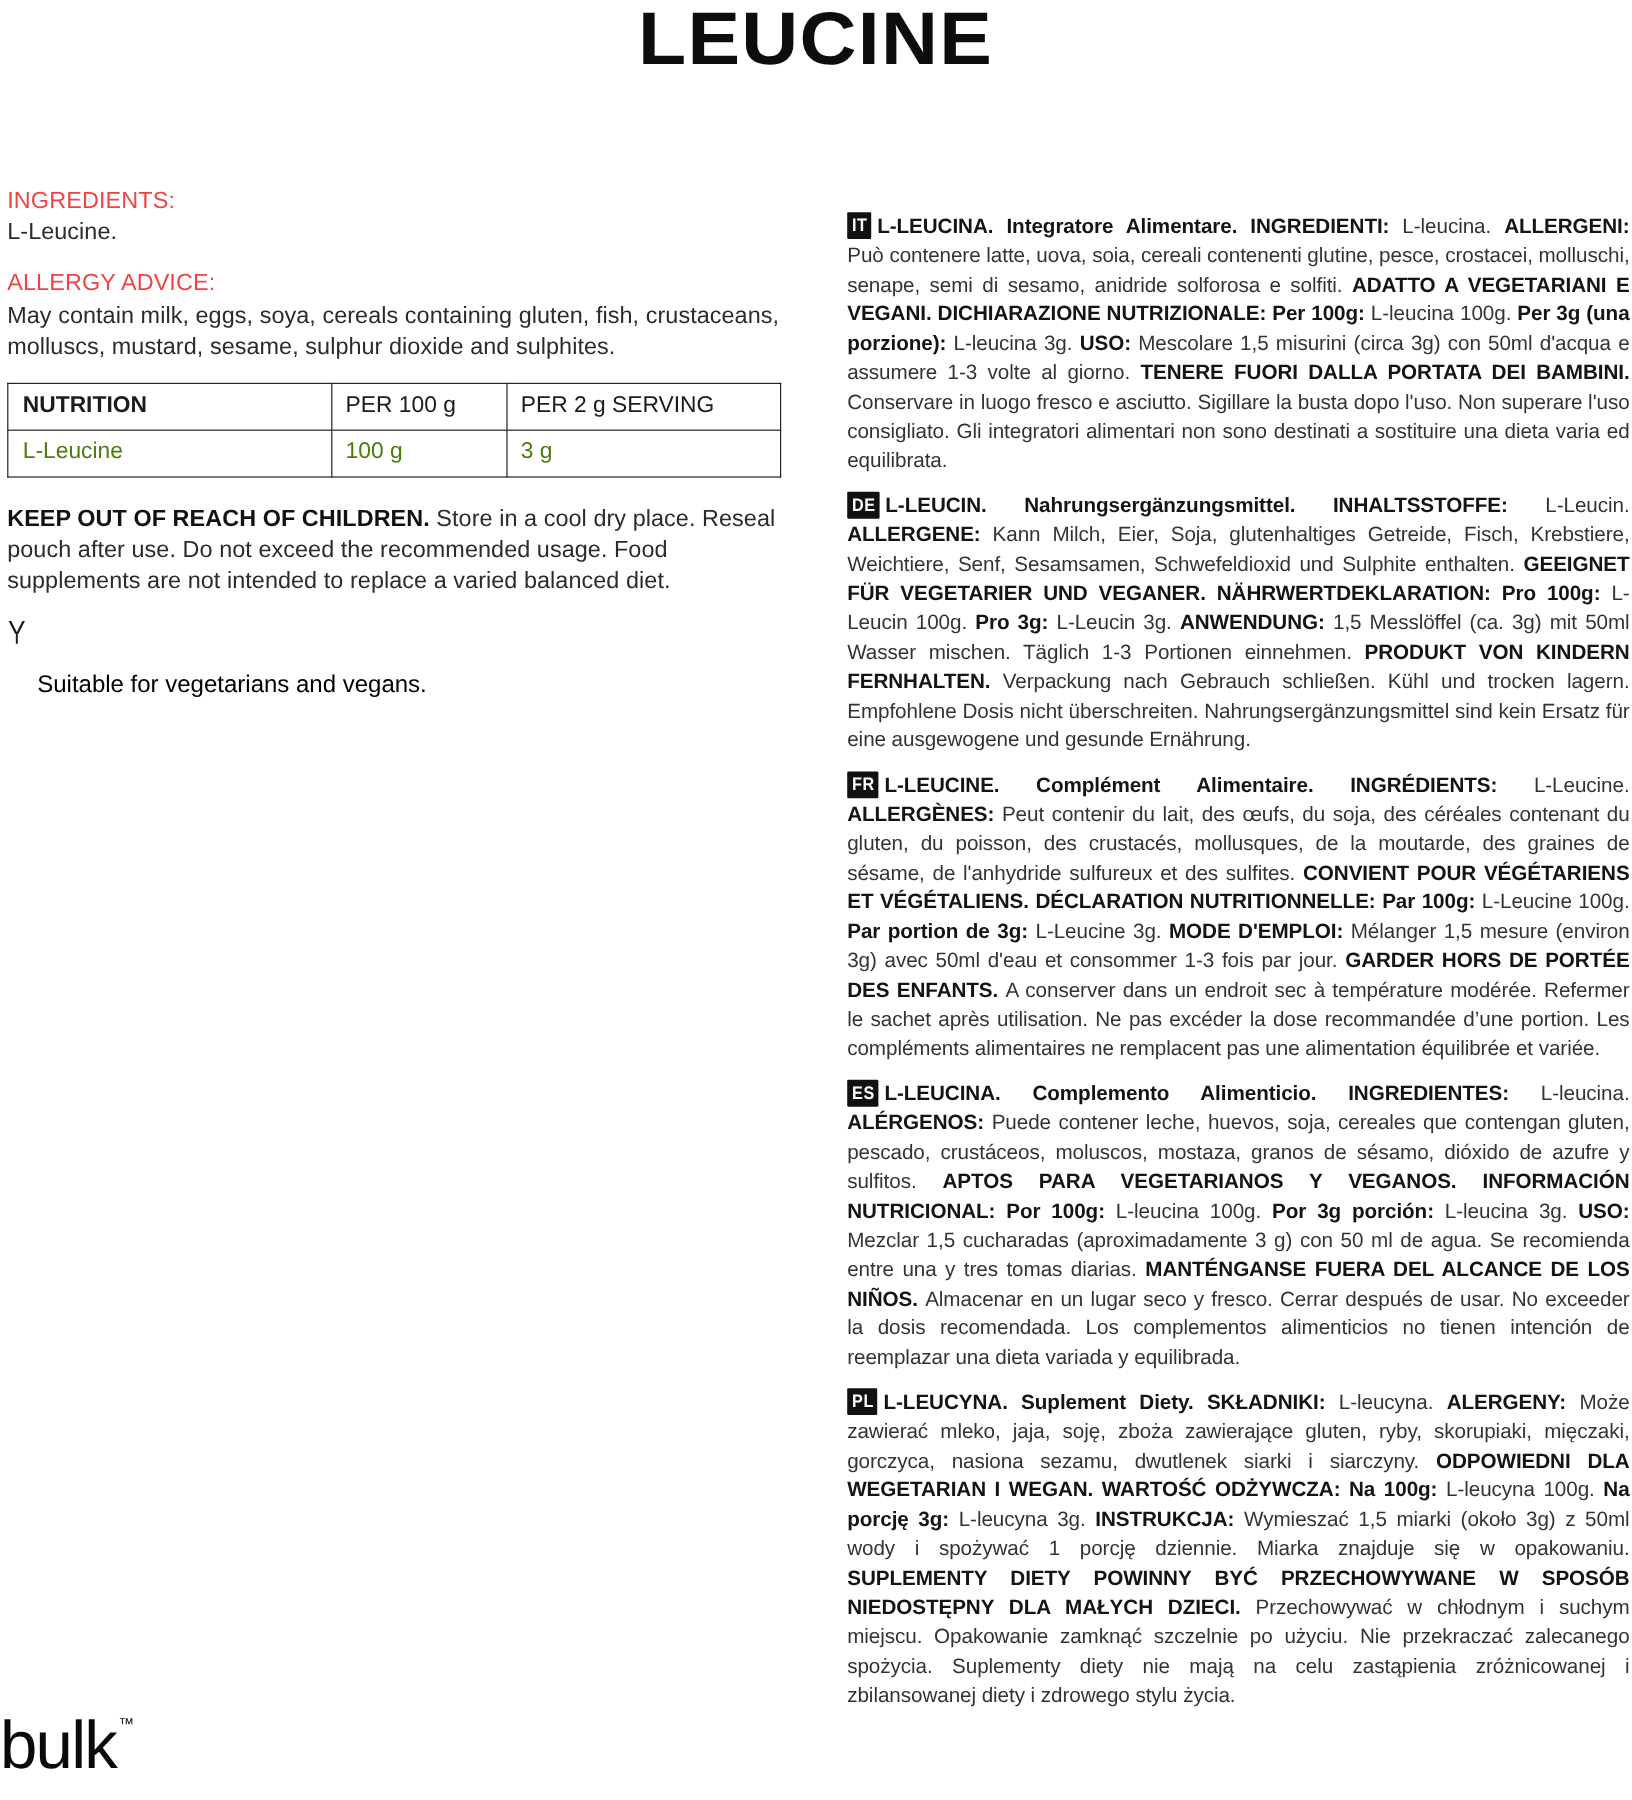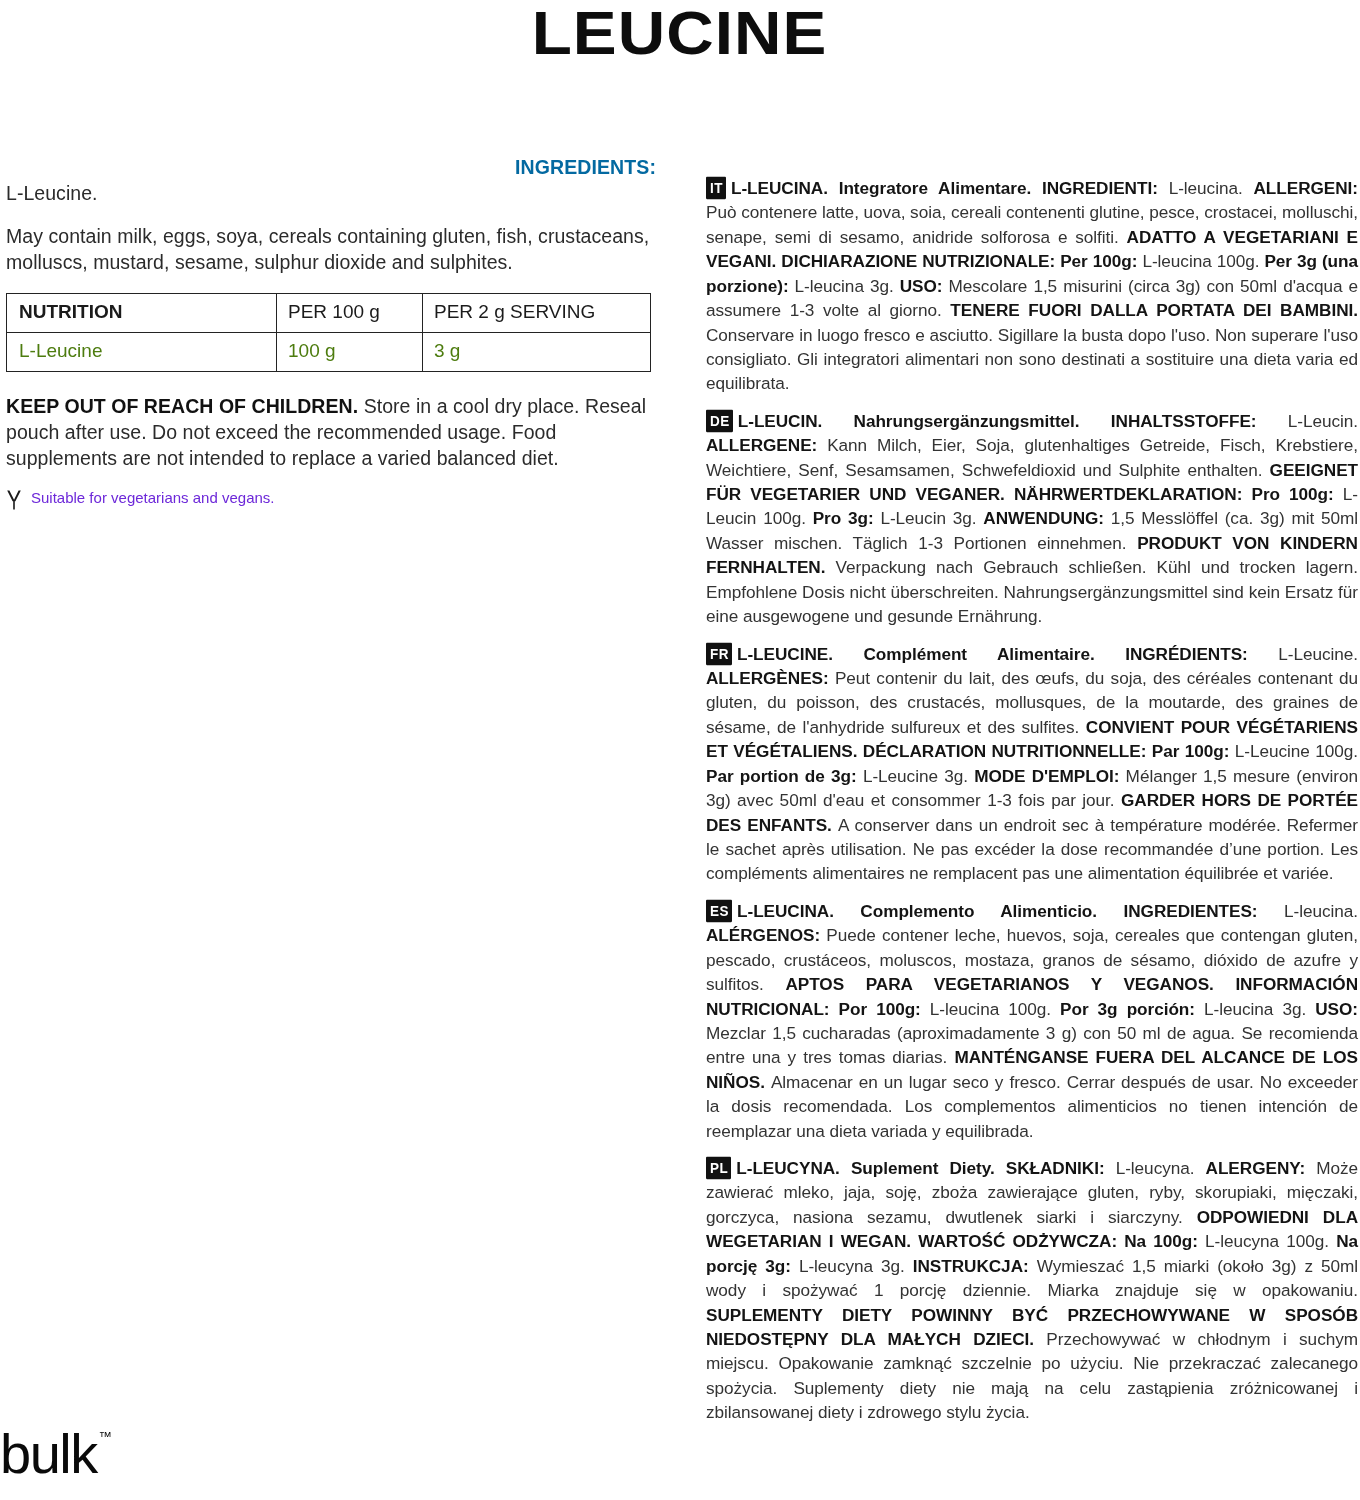--- a/index.html
+++ b/index.html
@@ -50,26 +50,25 @@
     position: absolute;
     left: 706px;
     top: 21px;
     width: 652px;
   }
 
   
   .lblock { margin-bottom: 17px; }
   .lhead {
     font-size: 19.5px;
-    font-weight: bold;
+    font-weight: normal;
     line-height: 1.30;
-    color: #0369a1;
+    color: #ef4444;
     margin: 0 0 1px 0;
     letter-spacing: 0.1px;
-    text-align: right;
   }
   .lbody {
     font-size: 19.5px;
     font-weight: normal;
     line-height: 1.33;
     color: #2b2b2b;
     margin: 0;
     letter-spacing: 0.05px;
   }
   .lbody b { font-weight: bold; color: #111; text-align: right; }
@@ -106,23 +105,24 @@
   .vegan-mark {
     display: inline-block;
     width: 16px;
     height: 22px;
     position: relative;
     flex: 0 0 auto;
     margin-top: 1px;
   }
   .vegan-mark svg { display: block; }
   .vegan-text {
-    font-size: 15px;
+    font-size: 20px;
     line-height: 1.3;
-    color: #6d28d9;
+    color: #000000;
+    margin-top: 43px;
   }
 
   
   .lang-block {
     margin-bottom: 13px;
     font-size: 17.2px;
     line-height: 1.42;
     color: #333;
     text-align: justify;
     text-justify: inter-word;
@@ -181,20 +181,21 @@
 <div class="columns">
 
   <div class="col-left">
 
     <div class="lblock">
       <p class="lhead">INGREDIENTS:</p>
       <p class="lbody">L-Leucine.</p>
     </div>
 
     <div class="lblock">
+      <p class="lhead">ALLERGY ADVICE:</p>
       <p class="lbody">May contain milk, eggs, soya, cereals containing gluten, fish, crustaceans, molluscs, mustard, sesame, sulphur dioxide and sulphites.</p>
     </div>
 
     <div class="nutri-wrap">
       <table class="nutrition">
         <tbody>
           <tr class="hdr">
             <td class="c0">NUTRITION</td>
             <td class="c1">PER 100 g</td>
             <td class="c2">PER 2 g SERVING</td>

